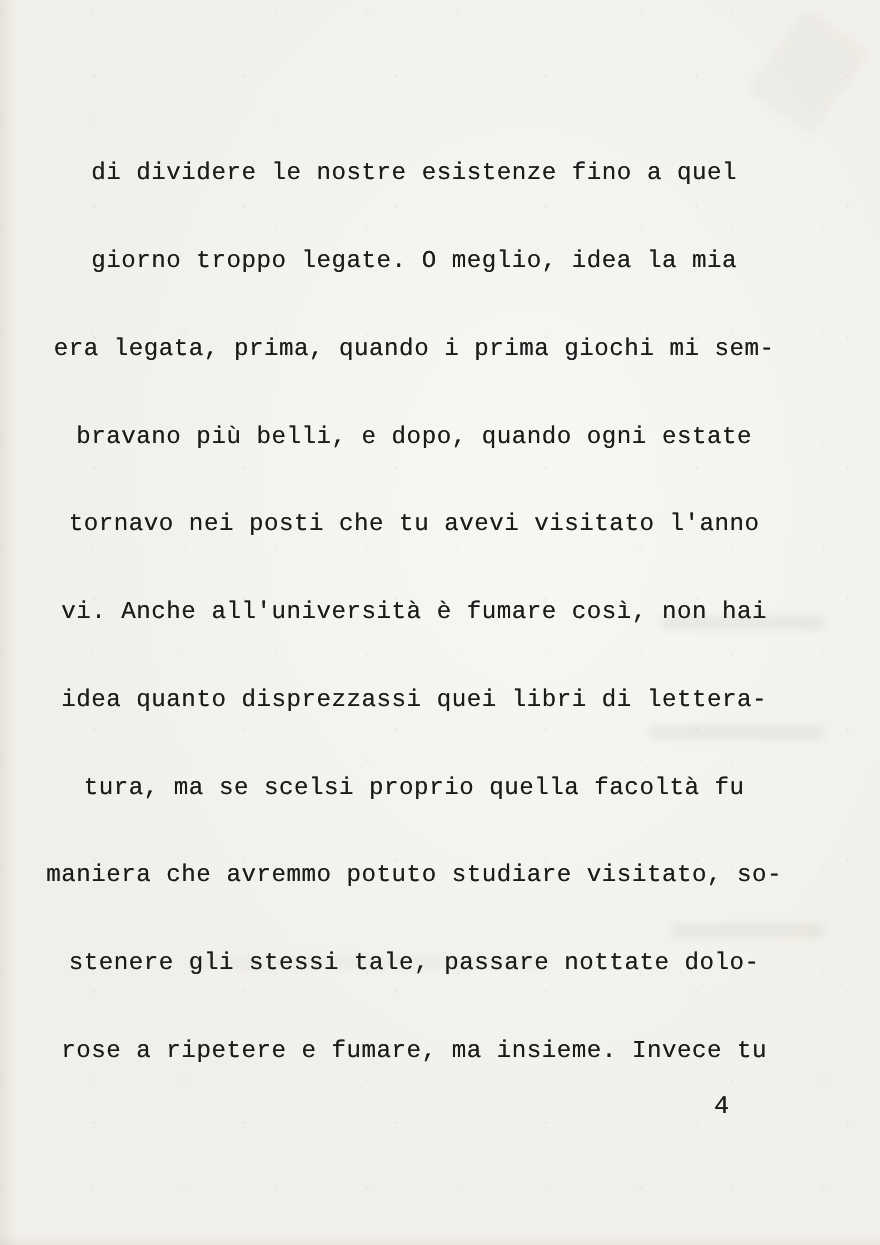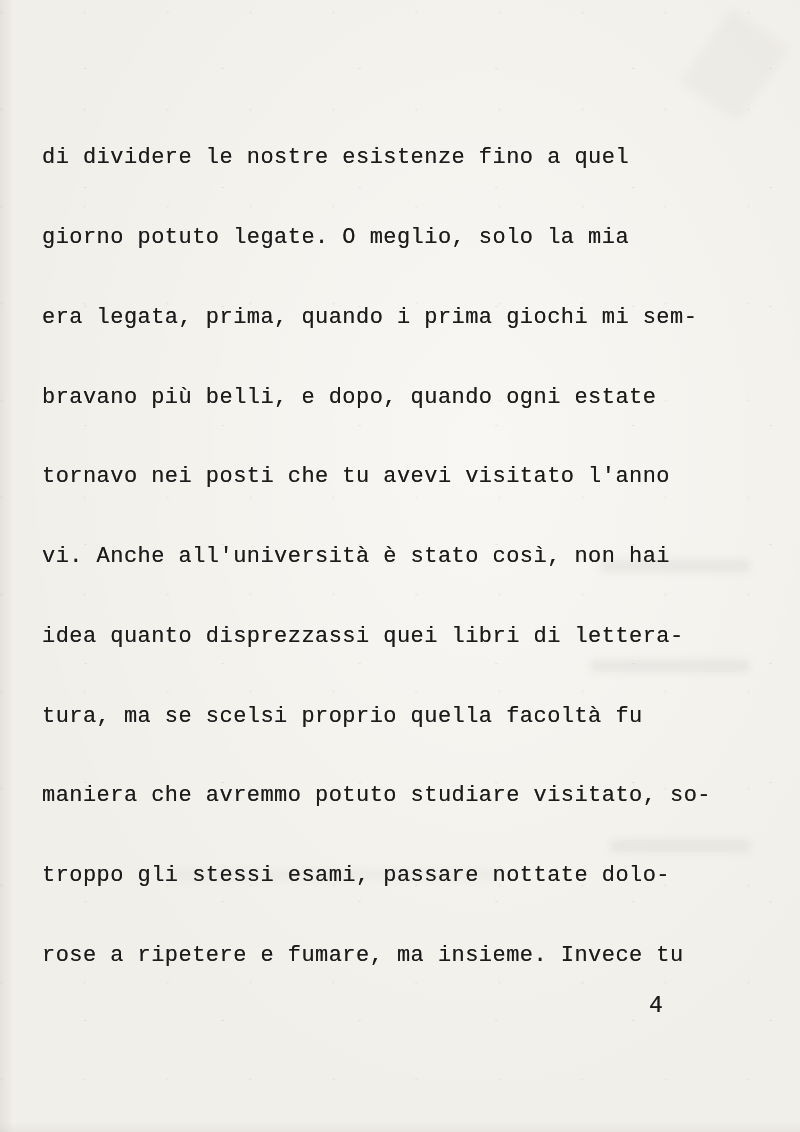--- a/index.html
+++ b/index.html
@@ -52,21 +52,21 @@
     position: absolute;
     left: 42px;
     top: 92px;
     color: #1b1b1b;
     font-size: 22px;
     line-height: 26.6px;
     letter-spacing: 0.45px;
     white-space: pre;
     text-shadow: 0 0 0.6px rgba(20,20,20,0.65);
   }
-  .line { height: 26.6px; }
+  .line { height: 26.6px; text-align: center; }
   .page-number {
     position: absolute;
     left: 649px;
     top: 993px;
     color: #1b1b1b;
     font-size: 23px;
     letter-spacing: 0.45px;
     text-shadow: 0 0 0.6px rgba(20,20,20,0.65);
   }
 </style>
@@ -77,29 +77,29 @@
   <div class="paper-texture"></div>
 
   <div class="smudge s1"></div>
   <div class="smudge s2"></div>
   <div class="smudge s3"></div>
   <div class="smudge s4"></div>
   <div class="smudge s5"></div>
 
   <div class="text-block">
     <div class="line">di dividere le nostre esistenze fino a quel</div>
-    <div class="line">giorno potuto legate. O meglio, solo la mia</div>
+    <div class="line">giorno troppo legate. O meglio, idea la mia</div>
     <div class="line">era legata, prima, quando i prima giochi mi sem-</div>
     <div class="line">bravano più belli, e dopo, quando ogni estate</div>
     <div class="line">tornavo nei posti che tu avevi visitato l'anno</div>
-    <div class="line">vi. Anche all'università è stato così, non hai</div>
+    <div class="line">vi. Anche all'università è fumare così, non hai</div>
     <div class="line">idea quanto disprezzassi quei libri di lettera-</div>
     <div class="line">tura, ma se scelsi proprio quella facoltà fu</div>
     <div class="line">maniera che avremmo potuto studiare visitato, so-</div>
-    <div class="line">troppo gli stessi esami, passare nottate dolo-</div>
+    <div class="line">stenere gli stessi tale, passare nottate dolo-</div>
     <div class="line">rose a ripetere e fumare, ma insieme. Invece tu</div>
     
     
     
     
     
     
     
     
     

